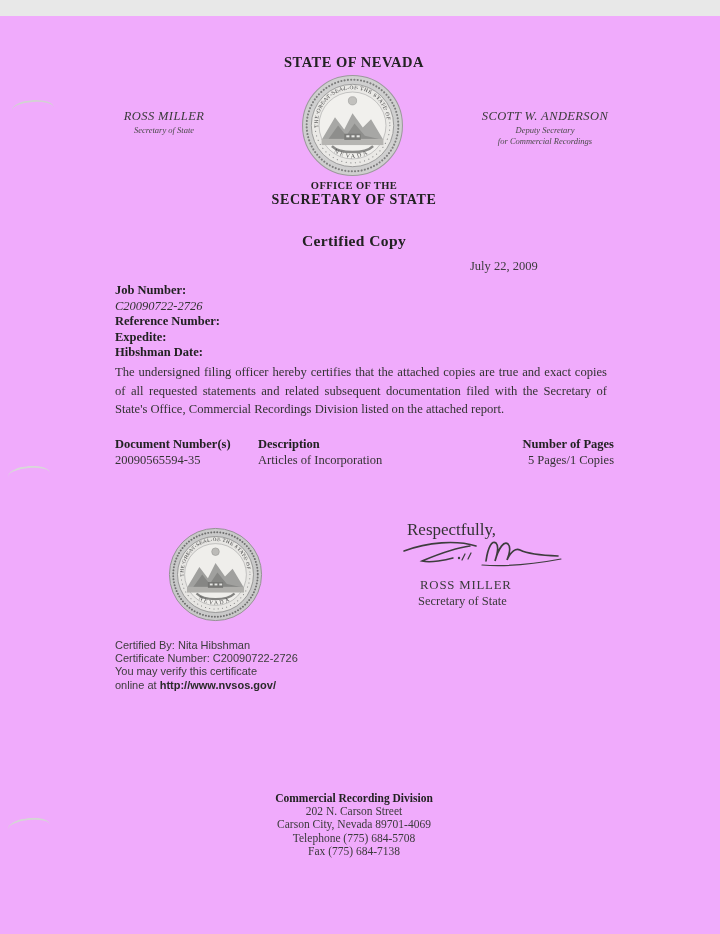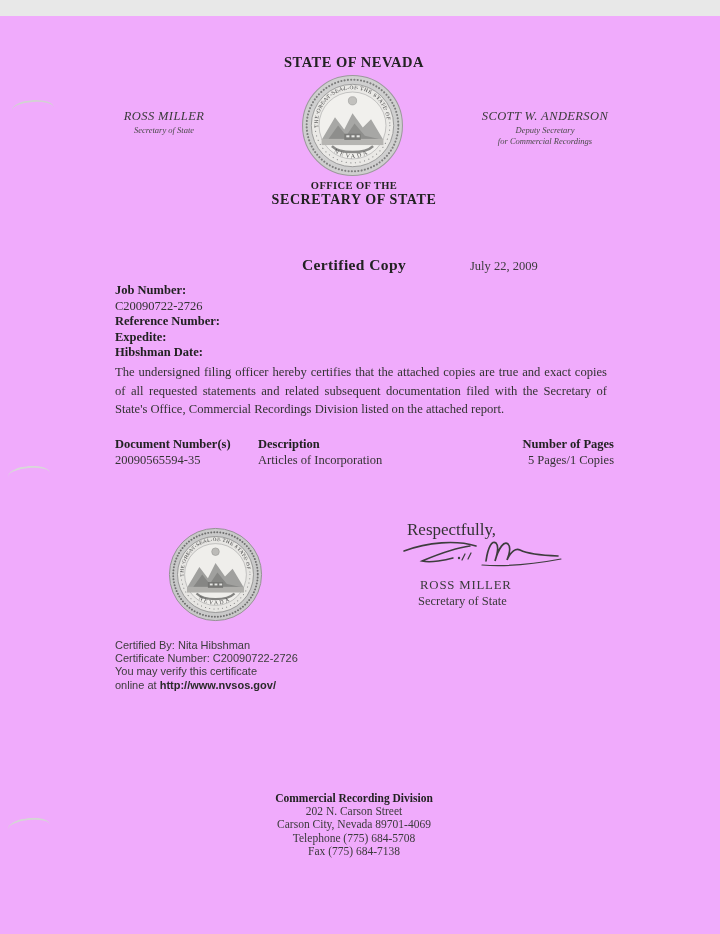--- a/index.html
+++ b/index.html
@@ -13,26 +13,26 @@
   
   .state-title{top:38px;font-weight:bold;font-size:14.5px;letter-spacing:.5px;color:#222;}
   .official{font-style:italic;text-align:center;color:#3a3a3a;}
   .official .name{font-size:12.5px;letter-spacing:.4px;}
   .official .title{font-size:8.5px;margin-top:1px;color:#4a4a4a;}
   .official-left{left:104px;top:93px;width:120px;}
   .official-right{left:470px;top:93px;width:150px;}
   .office-line1{top:164px;font-weight:bold;font-size:10.5px;letter-spacing:.4px;color:#222;}
   .office-line2{top:176px;font-weight:bold;font-size:14px;letter-spacing:.6px;color:#222;}
   
-  .doc-title{top:240px;font-weight:bold;font-size:15.5px;letter-spacing:.4px;color:#222;}
+  .doc-title{top:216px;font-weight:bold;font-size:15.5px;letter-spacing:.4px;color:#222;}
   .doc-date{left:470px;top:243px;font-size:12.5px;color:#3c3c3c;}
   .fields{left:115px;top:267px;font-size:12.5px;line-height:15.5px;}
   .field-row{display:flex;flex-direction:column;}
   .field-label{font-weight:bold;width:122px;color:#222;}
-  .field-value{color:#333;}
+  .field-value{color:#333;font-style:italic;}
   .paragraph{
     left:115px;top:347px;width:492px;font-size:12.6px;line-height:18.6px;
     text-align:justify;text-align-last:left;color:#333;
   }
   .tbl-h{font-weight:bold;font-size:12.5px;color:#222;top:421px;}
   .tbl-v{font-size:12.5px;color:#333;top:437px;}
   .col1{left:115px;width:140px;}
   .col2{left:258px;width:220px;}
   .col3{left:484px;width:130px;text-align:right;}
   

